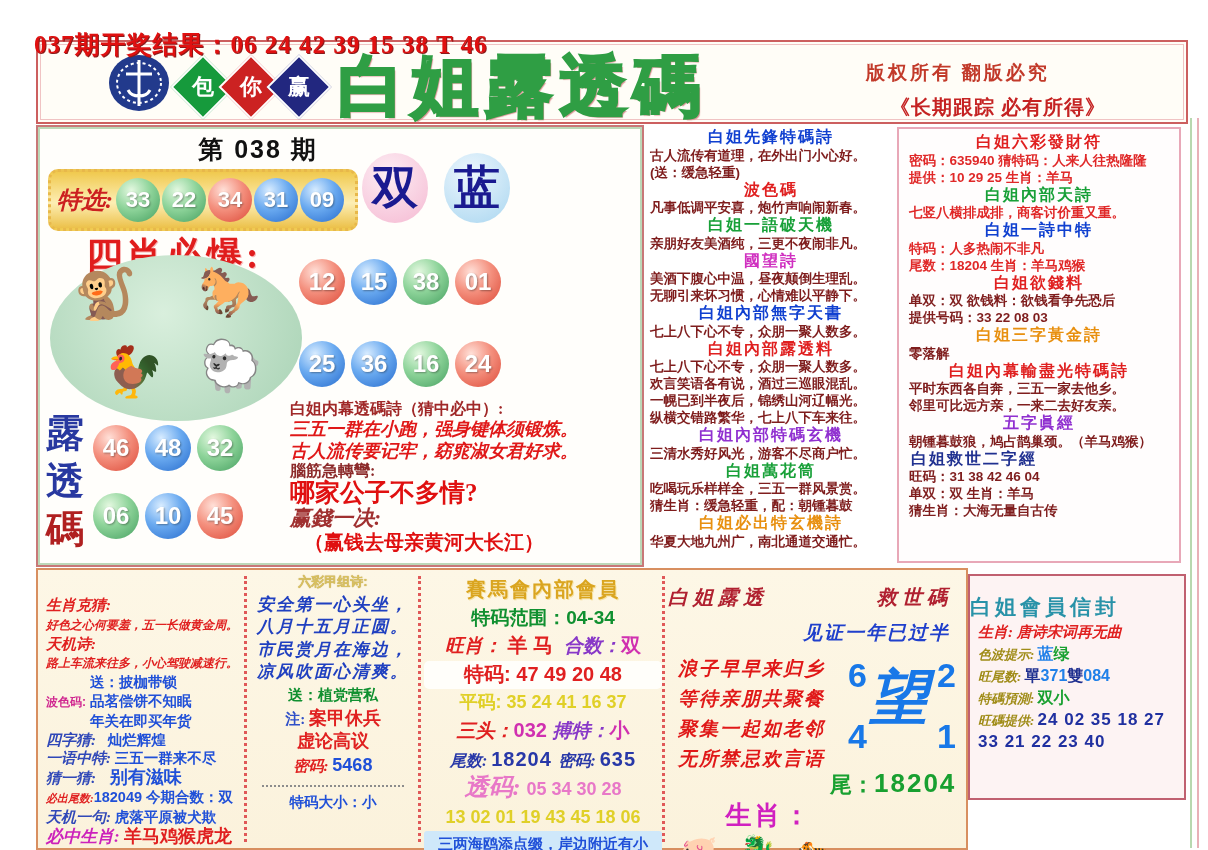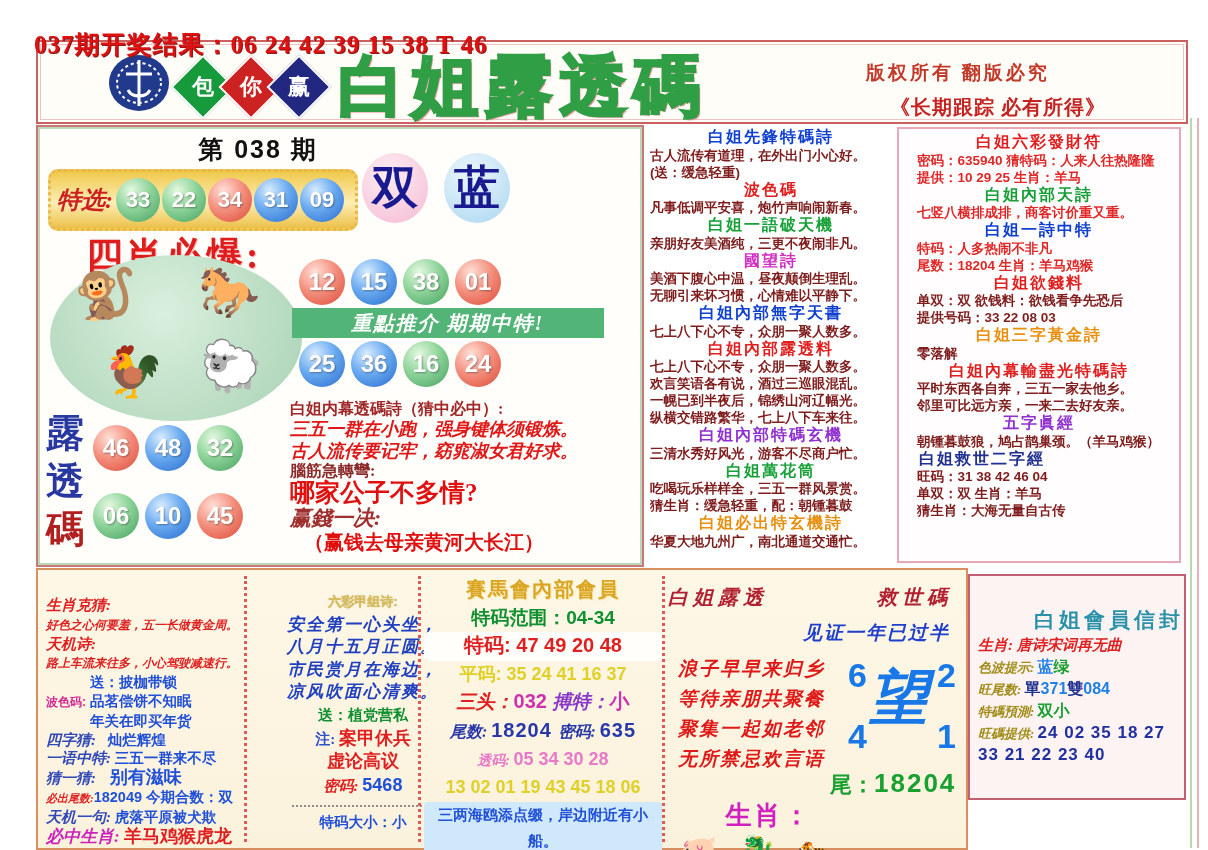--- a/index.html
+++ b/index.html
@@ -74,37 +74,37 @@
       font-family:"Liberation Serif",serif;}
   .wa{color:#e01010;font-weight:bold;font-size:20px;line-height:24px;padding-left:14px;}
   .lutou-chars{position:absolute;left:8px;top:286px;display:flex;flex-direction:column;gap:7px;}
   .lutou-chars span{font-size:38px;font-weight:900;font-family:"Liberation Serif",serif;line-height:41px;}
   .lutou-chars .c-navy{color:#2838a0;} .lutou-chars .c-red{color:#b02020;}
   .lt1{position:absolute;left:52px;top:298px;} .lt2{position:absolute;left:52px;top:366px;}
 
   
   .mid-col{position:absolute;left:648px;top:128px;width:246px;height:436px;overflow:hidden;}
   .right-col{position:absolute;left:897px;top:127px;width:284px;height:436px;box-sizing:border-box;
-    border:2px solid #e8a8b8;background:#fffdfd;padding:4px 16px;overflow:hidden;}
+    border:2px solid #e8a8b8;background:#fffdfd;padding:4px 8px;overflow:hidden;}
   .sec-title{font-size:16px;line-height:18.5px;font-weight:900;text-align:center;letter-spacing:2px;}
   .sec-title.left{text-align:left;padding-left:4px;}
   .sec-line{font-size:13.5px;line-height:17px;font-weight:bold;padding-left:2px;}
   .sec-title.c-blue{color:#1040d0;} .sec-title.c-red{color:#e02020;} .sec-title.c-green{color:#18a038;}
   .sec-title.c-magenta{color:#d030c0;} .sec-title.c-purple{color:#9030d0;}
   .sec-title.c-orange{color:#e89010;} .sec-title.c-navy{color:#203090;}
   .sec-line.c-blue{color:#7f1d1d;} .sec-line.c-red{color:#e02828;}
 
   
   .bottom-panel{position:absolute;left:36px;top:568px;width:928px;height:278px;
     border:2px solid #d88f60;background:linear-gradient(#fdf7e6,#fbf2dc);}
   .sep{position:absolute;top:6px;bottom:6px;border-left:3px dotted #e05858;}
   .s1{left:206px;} .s2{left:380px;} .s3{left:624px;}
   .bcol{position:absolute;}
   .c1{left:8px;top:26px;width:198px;} .c1 .rline{line-height:18.8px;}
-  .c2{left:212px;top:20px;width:166px;margin-left:30px;} .c2 .rline{line-height:22.6px;}
+  .c2{left:212px;top:0;width:166px;} .c2 .rline{line-height:22.6px;}
   .c3{left:386px;top:6px;width:238px;} .c3 .rline{line-height:26.6px;}
   .rline{white-space:nowrap;}
   .rline.center{text-align:center;}
   .rline.ind{padding-left:44px;} .rline.ind2{padding-left:72px;}
   .rline.hlw{background:#fffefa;border-radius:5px;}
   .rline.hlc{background:#cfe8fa;border-radius:3px;}
   .rline.divider{border-top:2px dotted #8c8c8c;height:2px;margin:8px 12px 2px;}
 
   .seg{white-space:pre-wrap;}
   .seg.sr{color:#e02020;font-family:"Liberation Serif",serif;font-style:italic;font-weight:bold;font-size:15px;}
@@ -122,21 +122,21 @@
   .seg.magl{color:#d02890;font-weight:bold;font-size:12px;}
   .seg.goldt{color:#daa520;font-weight:900;font-size:20px;letter-spacing:2px;text-shadow:1px 1px 0 #f6e3a6;}
   .seg.grl{color:#109030;font-weight:bold;font-size:19px;}
   .seg.redb{color:#e02020;font-weight:bold;font-size:20px;}
   .seg.redbs{color:#e02020;font-family:"Liberation Serif",serif;font-style:italic;font-weight:bold;font-size:19px;}
   .seg.purl{color:#8838c8;font-family:"Liberation Serif",serif;font-style:italic;font-weight:bold;font-size:19px;}
   .seg.mag{color:#d030b0;font-weight:bold;font-size:20px;}
   .seg.yel{color:#e0d028;font-weight:bold;font-size:18px;}
   .seg.nv{color:#2838a8;font-weight:bold;font-size:20px;letter-spacing:1px;}
   .seg.nvs{color:#2838a8;font-family:"Liberation Serif",serif;font-style:italic;font-weight:bold;font-size:16px;}
-  .seg.pk{color:#e878c8;font-family:"Liberation Serif",serif;font-style:italic;font-weight:bold;font-size:14px;}
+  .seg.pk{color:#e878c8;font-family:"Liberation Serif",serif;font-style:italic;font-weight:bold;font-size:24px;}
   .seg.pkn{color:#e878c8;font-weight:bold;font-size:18px;}
   .seg.b16{color:#2050d8;font-weight:bold;font-size:15px;}
   .seg.olv{color:#a08c18;font-family:"Liberation Serif",serif;font-style:italic;font-weight:bold;font-size:13px;}
   .seg.mbb{color:#2080e8;font-weight:bold;font-size:16px;}
   .seg.mbg{color:#18a030;font-weight:bold;font-size:16px;}
   .seg.mbn{color:#203090;font-weight:bold;font-size:16px;}
   .seg.mbnum{color:#2030a0;font-weight:bold;font-size:17px;letter-spacing:1px;}
 
   
   .bcol4{position:absolute;left:630px;top:6px;width:292px;height:266px;}
@@ -157,21 +157,21 @@
   .c4tail .tl{color:#18a030;font-weight:900;font-size:22px;}
   .c4tail .tv{color:#18a030;font-weight:900;font-size:26px;letter-spacing:2px;}
   .c4sx{position:absolute;left:12px;top:222px;display:flex;align-items:center;flex-direction:column;}
   .c4sx .sxl{color:#d020c0;font-weight:900;font-size:26px;letter-spacing:3px;
     font-family:"Liberation Serif",serif;}
   .c4sx .animal{font-size:30px;margin-right:22px;}
 
   
   .member-box{position:absolute;left:968px;top:574px;width:218px;height:226px;box-sizing:border-box;
     border:2px solid #c06070;background:#fdf3f3;}
-  .member-title{margin-top:30px;text-align:right;color:#2892a8;font-weight:900;font-size:21px;
+  .member-title{margin-top:17px;text-align:left;color:#2892a8;font-weight:900;font-size:21px;
     letter-spacing:4px;}
   .member-box .rline{line-height:21px;padding-left:8px;}
 
   .right-edge{position:absolute;left:1190px;top:118px;bottom:2px;width:5px;
     border-left:2px solid #b8d8b0;border-right:2px solid #e8b0b8;}
 </style>
 </head>
 <body>
 
 <div class="page">
@@ -211,21 +211,20 @@
         <span>蓝</span>
       </div>
     <div class="sixiao">四肖必爆:</div>
     <div class="oval">
         <span class="animal">🐒</span>
         <span class="animal">🐎</span>
         <span class="animal">🐓</span>
         <span class="animal">🐑</span>
       </div>
     <div class="r1"><span class="ball red">12</span><span class="ball blue">15</span><span class="ball green">38</span><span class="ball red">01</span></div>
-    <div class="promo">重點推介 期期中特!</div>
     <div class="r2"><span class="ball blue">25</span><span class="ball blue">36</span><span class="ball green">16</span><span class="ball red">24</span></div>
     <div class="poem-block">
       <div class="pt">白姐内幕透碼詩（猜中必中）:</div>
       <div class="ps">三五一群在小跑，强身键体须锻炼。</div>
       <div class="ps">古人流传要记牢，窈窕淑女君好求。</div>
       <div class="bl-label">腦筋急轉彎:</div>
       <div class="bq">哪家公子不多情?</div>
       <div class="wl">赢錢一决:</div>
       <div class="wa">（赢钱去母亲黄河大长江）</div>
     </div>
@@ -316,20 +315,21 @@
         <div class="rline center"><span class="seg note">注: </span><span class="seg rl">案甲休兵</span></div>
         <div class="rline center"><span class="seg rl">虚论高议</span></div>
         <div class="rline center"><span class="seg sr">密码: </span><span class="seg bll">5468</span></div>
         <div class="rline divider"></div>
         <div class="rline center"><span class="seg bl">特码大小：小</span></div>
       </div>
     <div class="sep s2"></div>
     <div class="bcol c3">
         <div class="rline center"><span class="seg goldt">賽馬會內部會員</span></div>
         <div class="rline center"><span class="seg grl">特码范围：</span><span class="seg grl">04-34</span></div>
+        <div class="rline center"><span class="seg redbs">旺肖：</span><span class="seg redb"> 羊 马  </span><span class="seg purl">合数：</span><span class="seg mag">双</span></div>
         <div class="rline center hlw"><span class="seg redb">特码: </span><span class="seg redb">47 49 20 48</span></div>
         <div class="rline center"><span class="seg yel">平码: </span><span class="seg yel">35 24 41 16 37</span></div>
         <div class="rline center"><span class="seg redbs">三头：</span><span class="seg mag">032 </span><span class="seg purl">搏特：</span><span class="seg mag">小</span></div>
         <div class="rline center"><span class="seg nvs">尾数: </span><span class="seg nv">18204 </span><span class="seg nvs">密码: </span><span class="seg nv">635</span></div>
         <div class="rline center"><span class="seg pk">透码: </span><span class="seg pkn">05 34 30 28</span></div>
         <div class="rline center"><span class="seg yel">13 02 01 19 43 45 18 06</span></div>
         <div class="rline center hlc"><span class="seg b16">三两海鸥添点缀，岸边附近有小船。</span></div>
       </div>
     <div class="sep s3"></div>
     <div class="bcol4">

